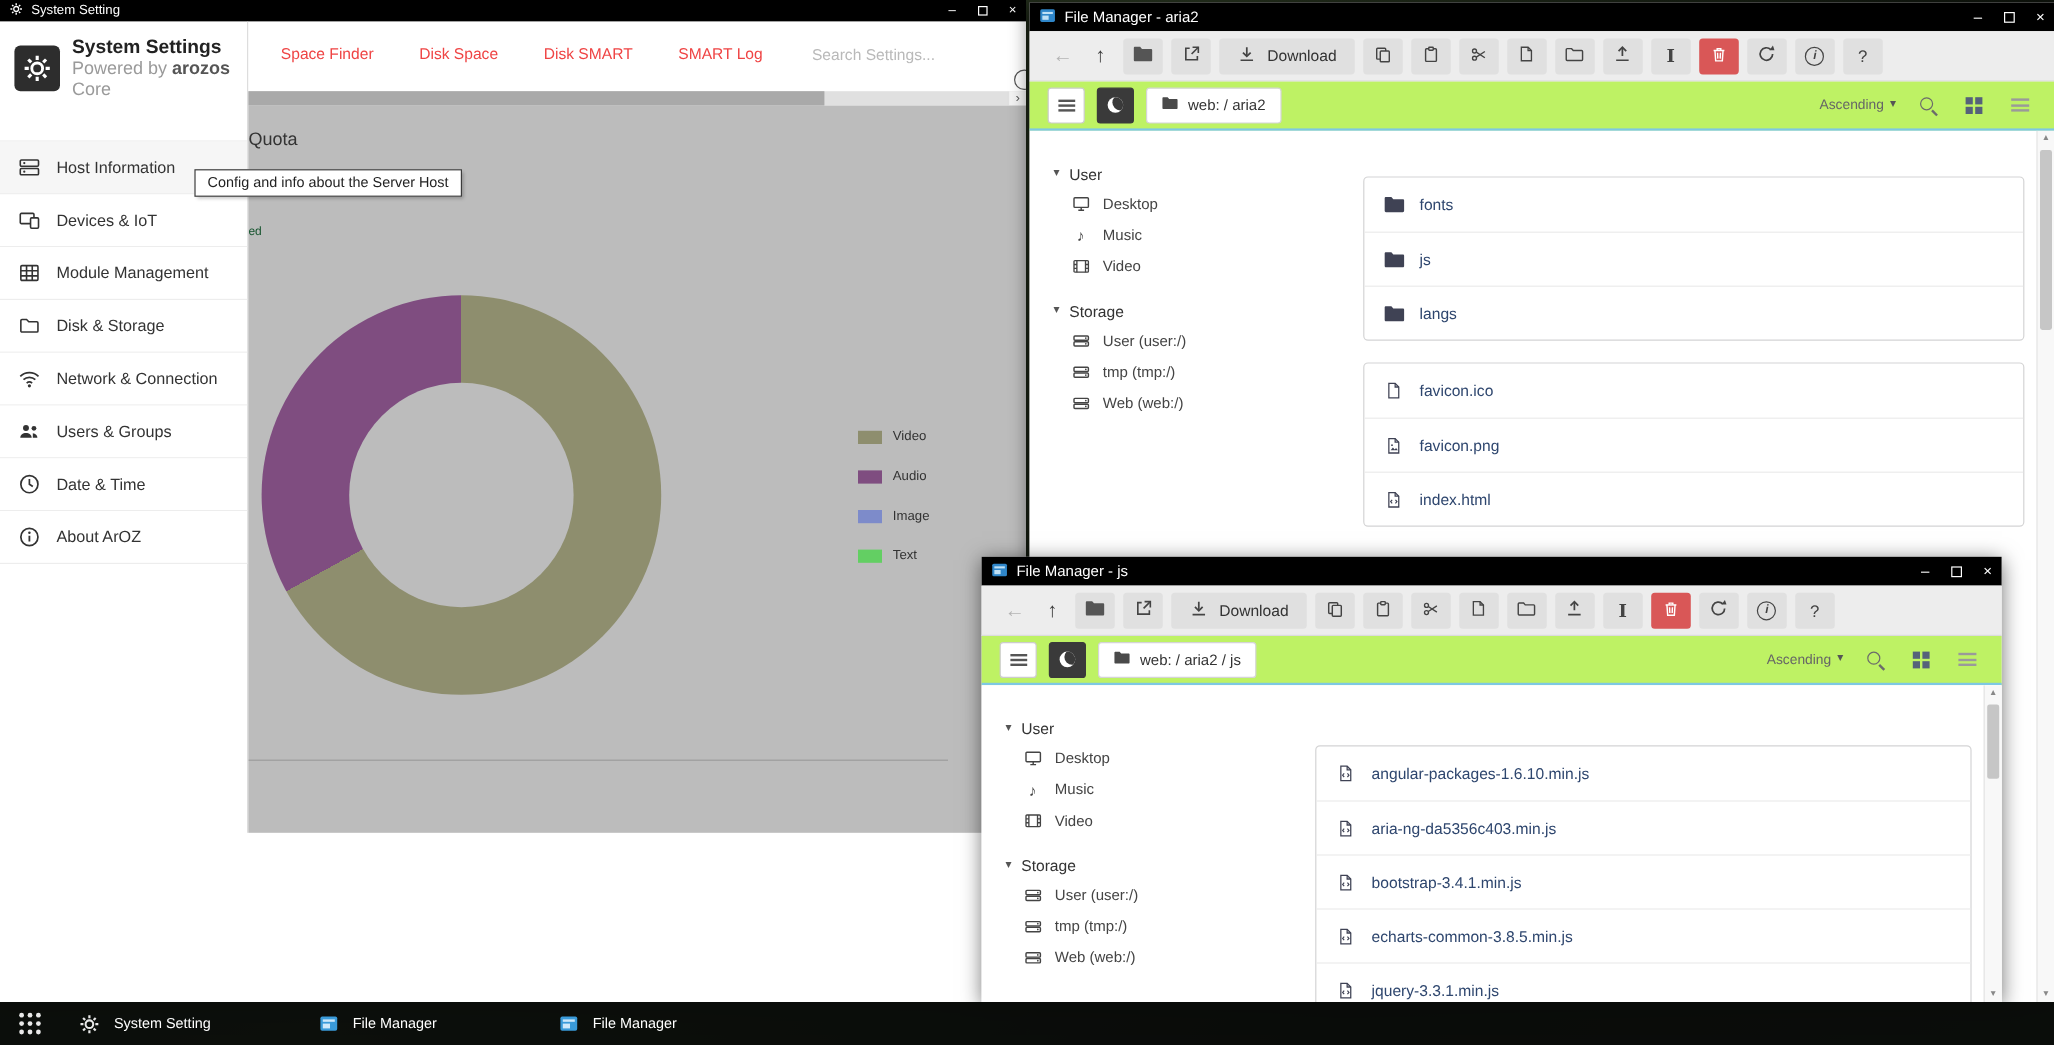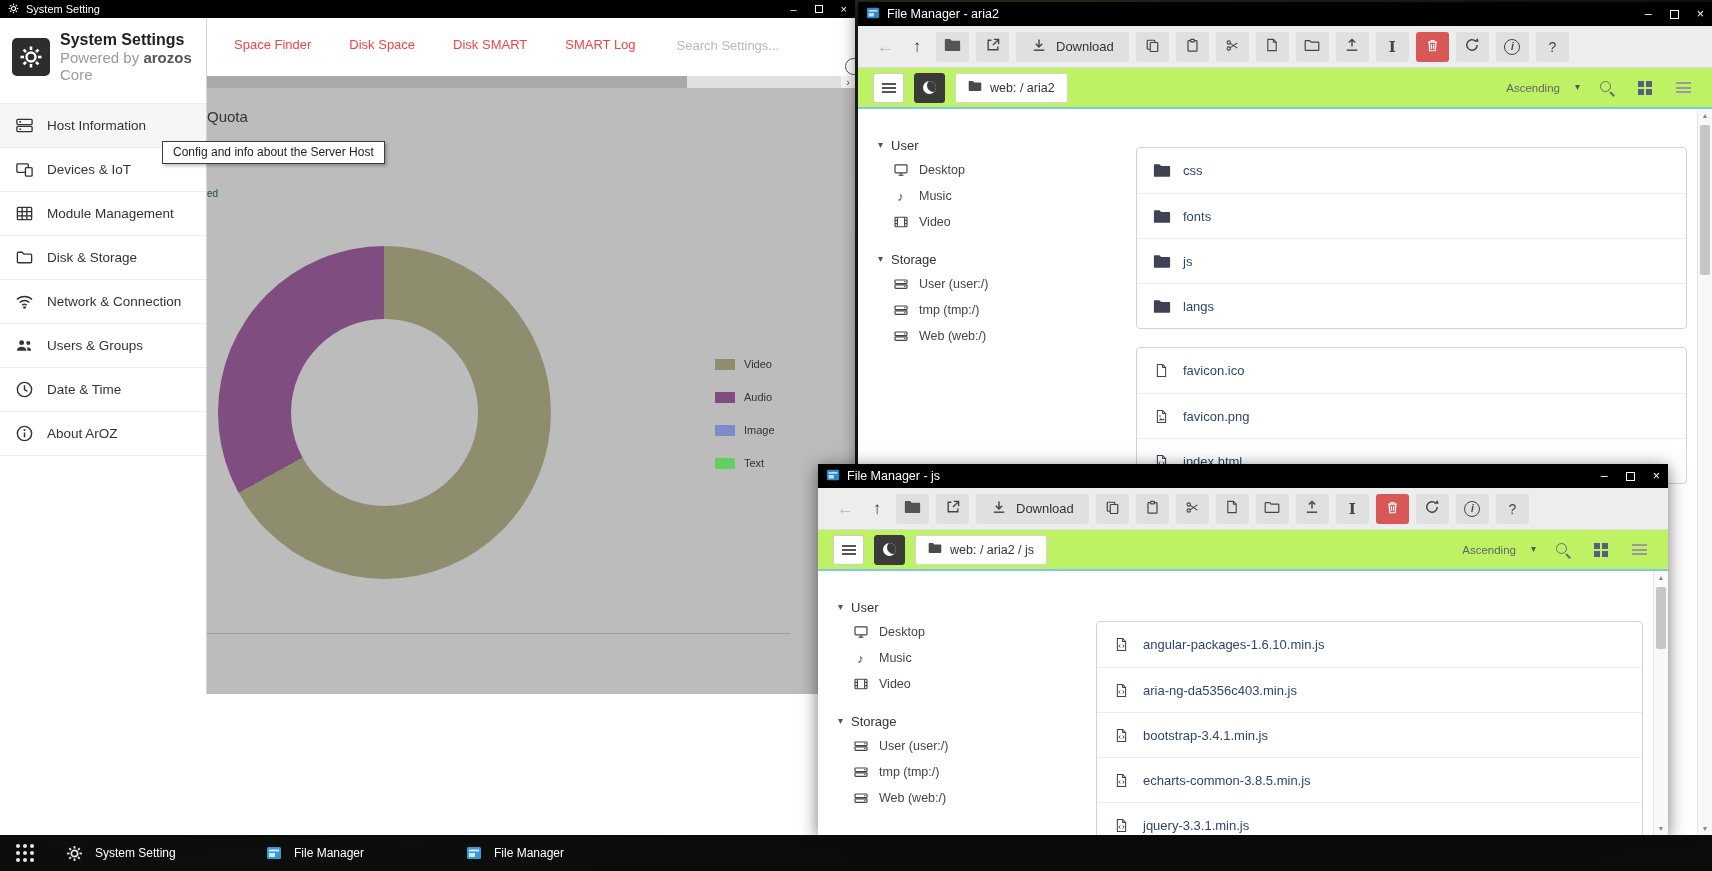--- a/index.html
+++ b/index.html
@@ -15,21 +15,21 @@
 .win-settings{left:0;top:0;width:855px;height:835px;overflow:hidden}
 .titlebar-s{height:18px;font-size:11px}
 .titlebar-s .maxbox{width:8px;height:8px}
 .set-main{display:flex;height:676px}
 .sidebar{width:207px;border-right:1px solid #d5d5d5;background:#fff;flex-shrink:0}
 .logo-row{display:flex;gap:10px;padding:13px 12px 10px 12px;align-items:center}
 .logo-box{width:38px;height:38px;background:#2d2d2d;border-radius:5px;display:flex;align-items:center;justify-content:center;flex-shrink:0}
 .brand-name{font-size:16px;font-weight:bold;color:#222;line-height:1.15}
 .brand-sub{font-size:15px;color:#9a9a9a}
 .brand-sub b{color:#555}
-.side-list{margin-top:10px;border-top:1px solid #ededed}
+.side-list{margin-top:24px;border-top:1px solid #ededed}
 .side-item{display:flex;align-items:center;gap:13px;height:44px;padding:0 14px;font-size:13.5px;color:#333;border-bottom:1px solid #ededed;background:#fff}
 .side-item.hov{background:#f6f6f6}
 .s-ic{width:20px;display:flex;justify-content:center}
 .set-right{flex:1;display:flex;flex-direction:column;min-width:0}
 .set-header{height:70px;background:#fff;position:relative;flex-shrink:0}
 .tabs{display:flex;align-items:center;padding:8px 0 0 8px}
 .tab{padding:0 19px;font-size:13px;color:#ef4444;line-height:38px;white-space:nowrap}
 .set-search{border:0;outline:0;margin-left:22px;width:140px;font-size:13px;color:#333}
 .set-search::placeholder{color:#b9b9b9}
 .partial-circle{position:absolute;right:-7px;top:40px;width:17px;height:17px;border:1.7px solid #555;border-radius:50%}
@@ -60,21 +60,21 @@
 .tbtn.serifI{font-family:"DejaVu Serif",serif;font-size:15px;font-weight:bold}
 .info-circ{width:16px;height:16px;border:1.6px solid #444;border-radius:50%;display:flex;align-items:center;justify-content:center;font-size:10px;font-weight:bold;font-style:italic}
 .fm-bar2{height:41px;background:#bef264;border-bottom:2px solid #7ec8e3;display:flex;align-items:center;padding:0 18px 0 15px;gap:10px}
 .sq-btn{width:31px;height:30px;border:1px solid #ccc;background:#fff;border-radius:3px;display:flex;align-items:center;justify-content:center}
 .sq-btn.dark{background:#3a3a3a;border-color:#3a3a3a}
 .burger i{display:block;width:14px;height:2px;background:#555;margin:2px 0}
 .moon-ic{position:relative;width:13px;height:13px;border-radius:50%;background:#fff;overflow:hidden;display:block}
 .moon-ic::after{content:"";position:absolute;left:4px;top:-2px;width:13px;height:13px;border-radius:50%;background:#3a3a3a}
 .crumb{height:30px;border:1px solid #d4d4d5;border-radius:3px;background:#fff;display:flex;align-items:center;gap:8px;padding:0 12px;font-size:12.5px;color:#333}
 .bar2-right{margin-left:auto;display:flex;align-items:center;gap:16px}
-.sort{font-size:11.5px;color:#666;display:flex;gap:15px}
+.sort{font-size:11.5px;color:#666;display:flex;gap:5px}
 .caret{font-size:10px;color:#555;line-height:1}
 .vbtn{display:flex;align-items:center;justify-content:center;width:22px}
 .search-ic{position:relative;width:16px;height:16px;display:block}
 .search-ic::before{content:"";position:absolute;left:1px;top:1px;width:9px;height:9px;border:1.8px solid #6b6b6b;border-radius:50%}
 .search-ic::after{content:"";position:absolute;left:11px;top:11px;width:6px;height:2px;background:#6b6b6b;transform:rotate(45deg);transform-origin:left center}
 .grid-ic{display:grid;grid-template-columns:6px 6px;gap:2px}
 .grid-ic span{width:6px;height:6px;background:#55617a}
 .list-ic i{display:block;width:15px;height:2px;background:#9a9a9a;margin:2.5px 0}
 .fm-body{display:flex;position:relative;overflow:hidden;height:calc(100% - 107px);background:#fff}
 .fm-tree{width:268px;padding:24px 0 0 20px;flex-shrink:0}
@@ -501,28 +501,20 @@
       </div>
     </div>
     <div class="fm-list">
       <div class="seg">
         <div class="frow">
             <span class="f-ic">
               <svg viewBox="0 0 20 16" width="18" height="15">
                 <path d="M1 2.2C1 1.5 1.5 1 2.2 1h5l1.8 2h8.8c.7 0 1.2.5 1.2 1.2v9.6c0 .7-.5 1.2-1.2 1.2H2.2C1.5 15 1 14.5 1 13.8z" fill="#3f4254"></path>
               </svg>
             </span>
-            <span>css</span>
-          </div>
-        <div class="frow">
-            <span class="f-ic">
-              <svg viewBox="0 0 20 16" width="18" height="15">
-                <path d="M1 2.2C1 1.5 1.5 1 2.2 1h5l1.8 2h8.8c.7 0 1.2.5 1.2 1.2v9.6c0 .7-.5 1.2-1.2 1.2H2.2C1.5 15 1 14.5 1 13.8z" fill="#3f4254"></path>
-              </svg>
-            </span>
             <span>fonts</span>
           </div>
         <div class="frow">
             <span class="f-ic">
               <svg viewBox="0 0 20 16" width="18" height="15">
                 <path d="M1 2.2C1 1.5 1.5 1 2.2 1h5l1.8 2h8.8c.7 0 1.2.5 1.2 1.2v9.6c0 .7-.5 1.2-1.2 1.2H2.2C1.5 15 1 14.5 1 13.8z" fill="#3f4254"></path>
               </svg>
             </span>
             <span>js</span>
           </div>

